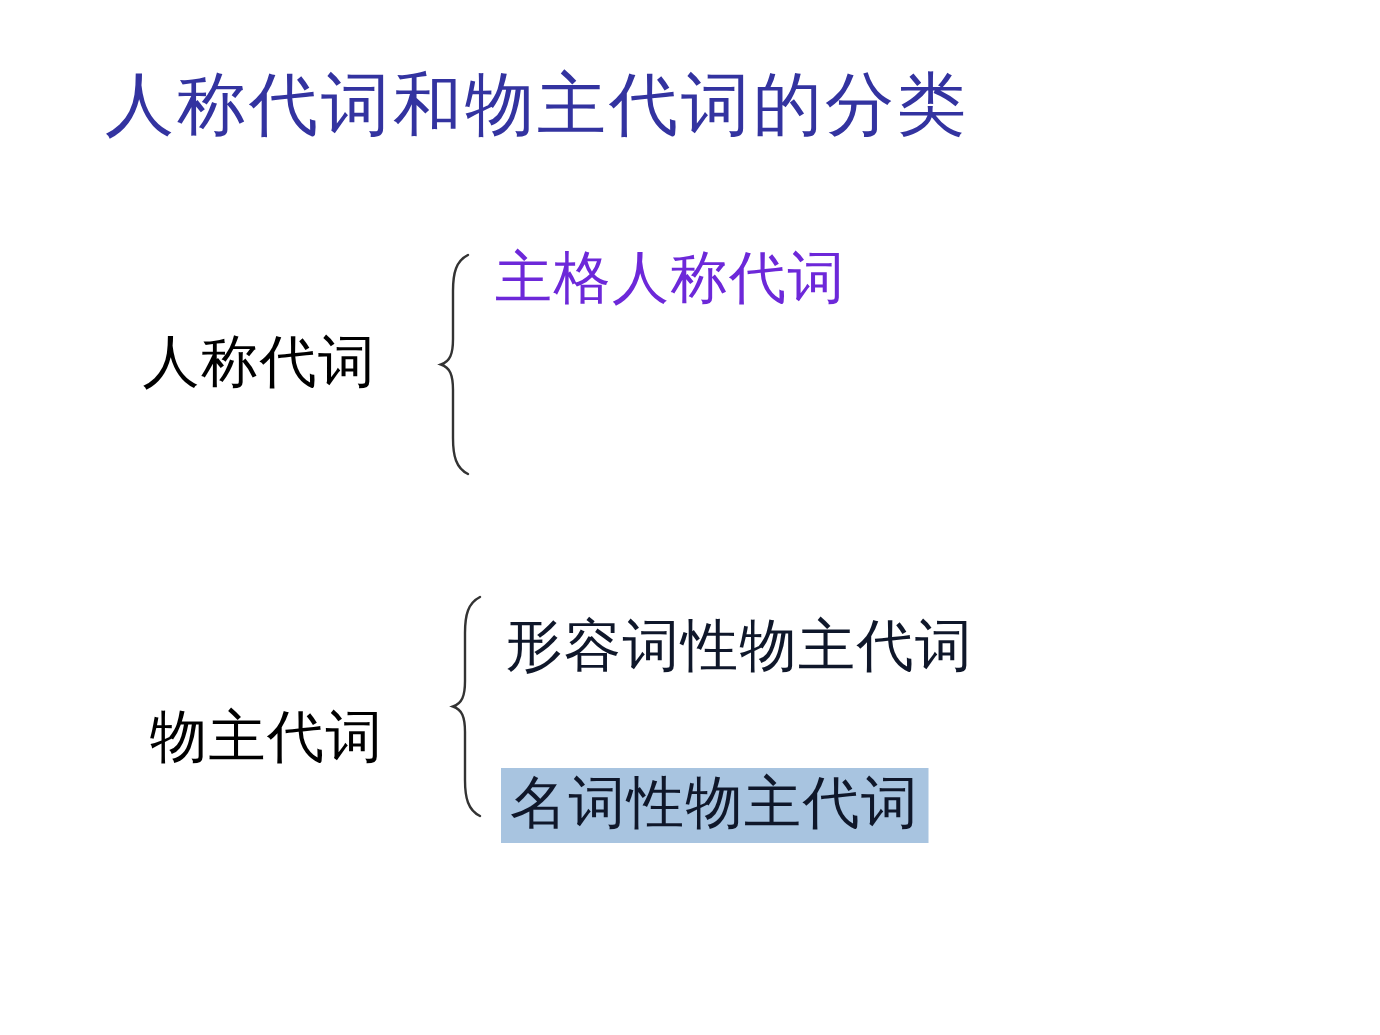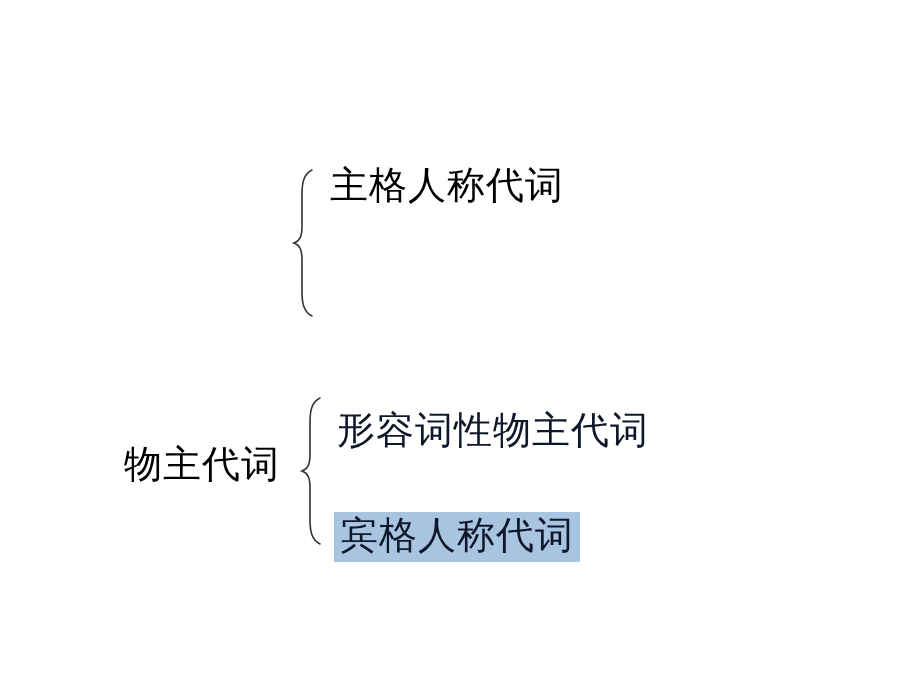--- a/index.html
+++ b/index.html
@@ -53,48 +53,50 @@
   }
 
   
   .branch {
     position: absolute;
     font-size: 38px;
     letter-spacing: 1px;
     white-space: nowrap;
     line-height: 1;
   }
-  .branch.magenta { color: #000000; }
+  .branch.magenta { color: #6d28d9; }
   .branch.indigo  { color: #0f172a; }
   .branch.highlight {
     background: #a8c4e0;
     padding: 4px 6px 8px 6px;
   }
 
   
   #group-personal            { left: 0; top: 0; width: 920px; height: 690px; }
   #label-personal            { left: 95px;  top: 222px; }
   #brace-personal            { left: 292px; top: 168px; }
   #branch-subjective         { left: 330px; top: 166px; }
   #branch-objective          { left: 330px; top: 288px; }
 
   
-  #label-possessive          { left: 100px; top: 445px; margin-left: 24px; }
+  #label-possessive          { left: 100px; top: 472px; }
   #brace-possessive          { left: 300px; top: 396px; }
   #branch-adjectival         { left: 337px; top: 411px; }
   #branch-nominal            { left: 334px; top: 512px; }
 </style>
 </head>
 <body>
 
 <div id="slide">
 
+  <div class="slide-title">人称代词和物主代词的分类</div>
 
   <div id="group-personal" class="group">
 
+    <div id="label-personal" class="group-label">人称代词</div>
 
     <div id="brace-personal" class="brace">
       <svg width="26" height="150" viewBox="0 0 26 150" aria-hidden="true">
         <path d="M20 2
                  C 12 6, 10 14, 10 26
                  L 10 58
                  C 10 68, 8 73, 2 75
                  C 8 77, 10 82, 10 92
                  L 10 124
                  C 10 136, 12 144, 20 148" fill="none" stroke="#333333" stroke-width="1.6" stroke-linecap="round"></path>
@@ -116,16 +118,16 @@
                  L 10 58
                  C 10 68, 8 73, 2 75
                  C 8 77, 10 82, 10 92
                  L 10 124
                  C 10 136, 12 144, 20 148" fill="none" stroke="#333333" stroke-width="1.6" stroke-linecap="round"></path>
       </svg>
     </div>
 
     <div id="branch-adjectival" class="branch indigo">形容词性物主代词</div>
 
-    <div id="branch-nominal" class="branch indigo highlight">宾格人称代词</div>
+    <div id="branch-nominal" class="branch indigo highlight">名词性物主代词</div>
   </div>
 
 </div>
 
 </body></html>

